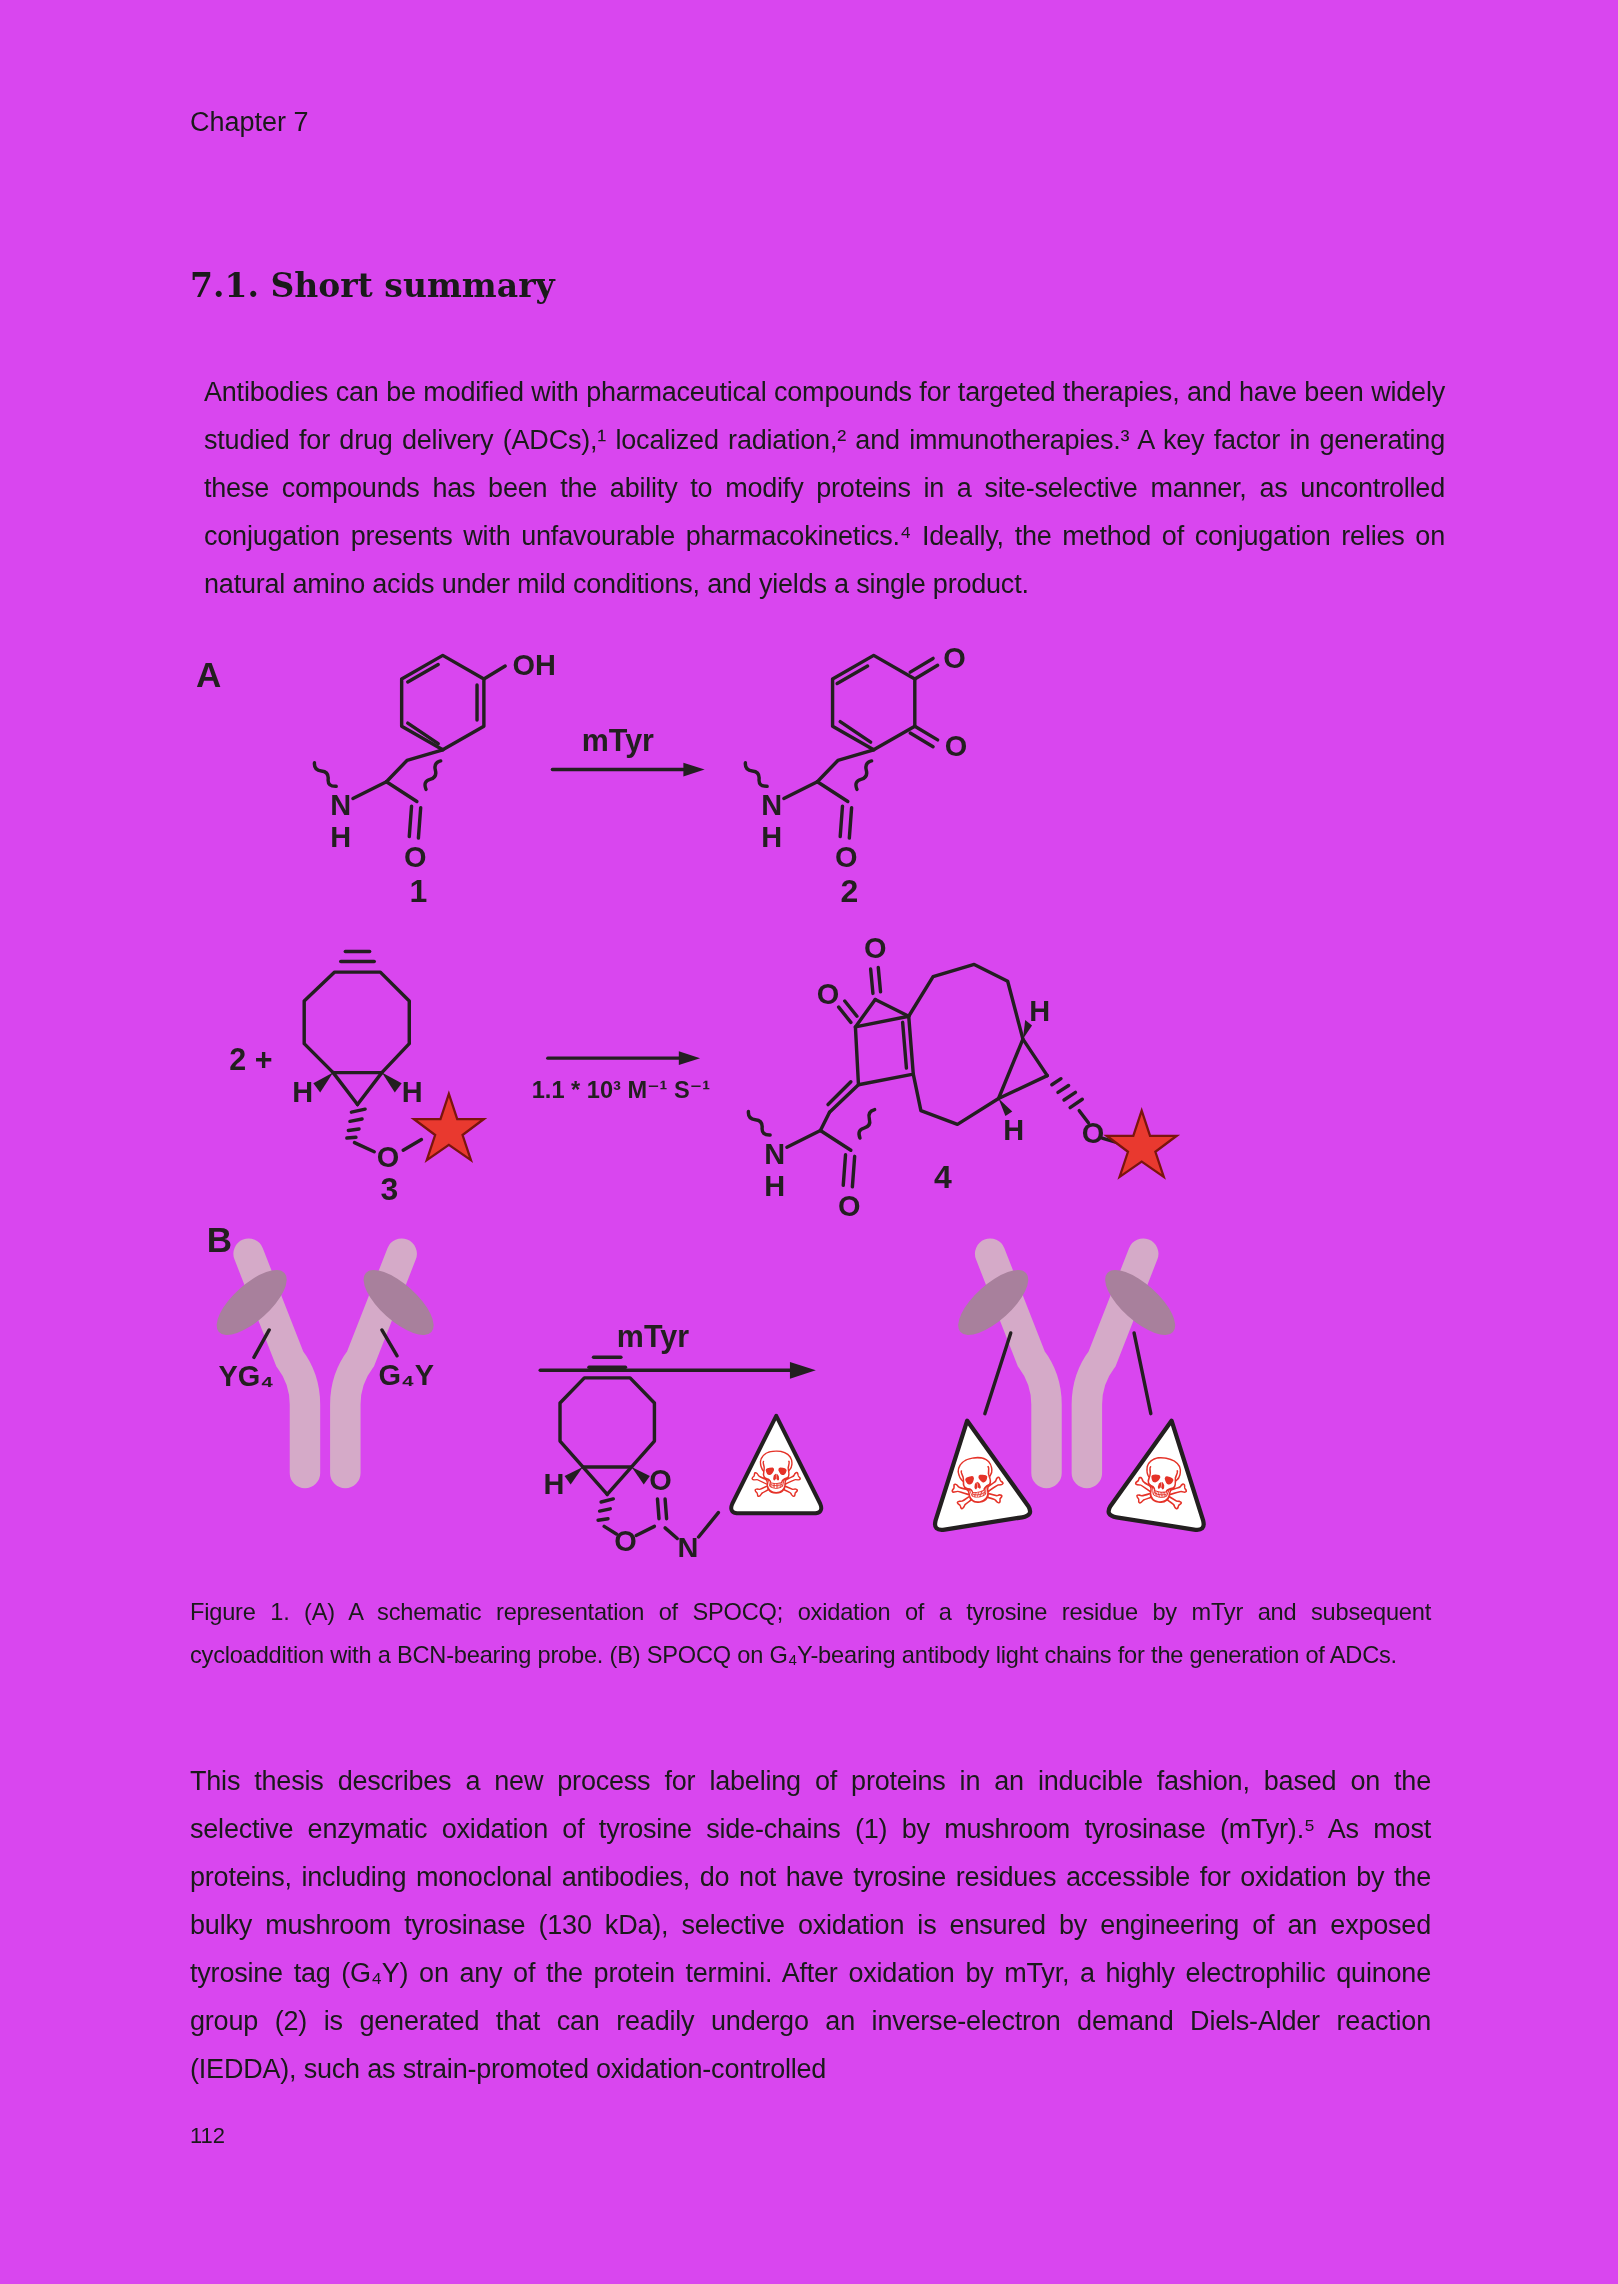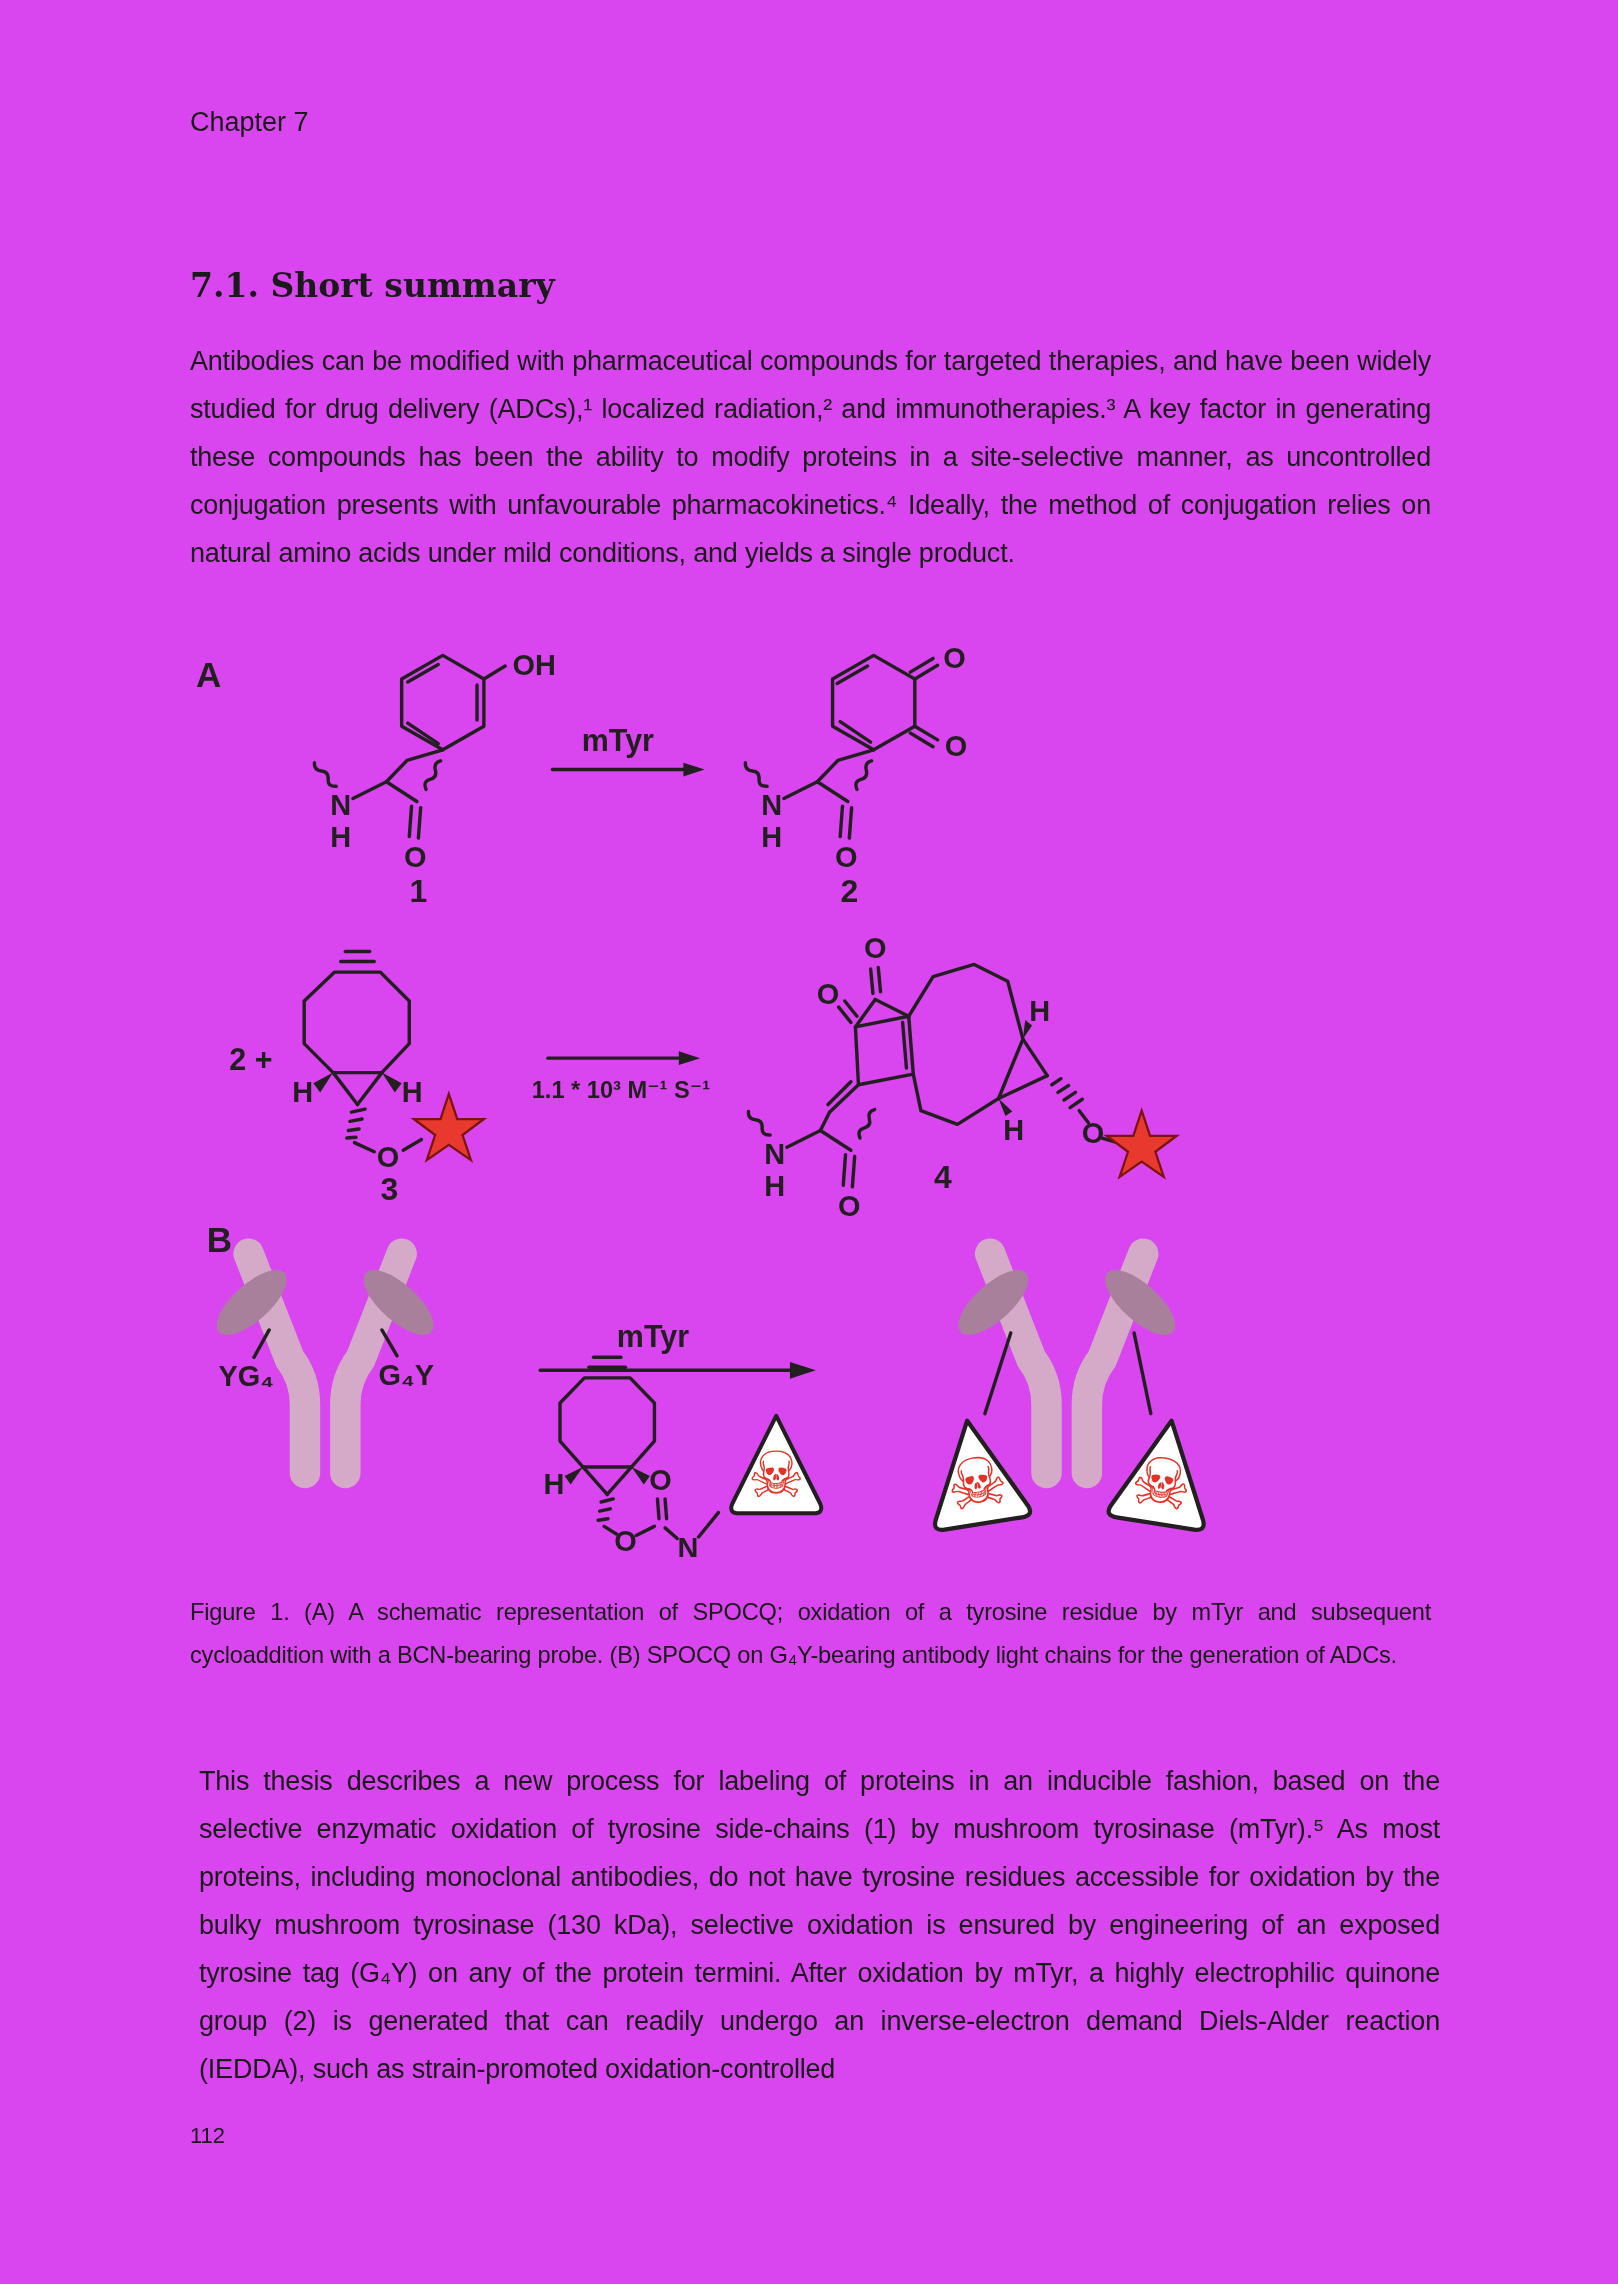--- a/index.html
+++ b/index.html
@@ -3,22 +3,22 @@
 <meta charset="utf-8">
 <style>
   html,body{margin:0;padding:0;background:#e8e8e8;}
   .page{position:relative;width:1619px;height:2284px;background:#d946ef;margin:0 auto;
         font-family:"Liberation Sans","DejaVu Sans",sans-serif;color:#1a1a1a;overflow:hidden;}
   .running-header{position:absolute;left:190px;top:107px;font-size:27px;}
   .heading{position:absolute;left:190px;top:257px;font-family:"DejaVu Serif","Liberation Serif",serif;
            font-weight:700;font-size:33px;margin-top:9px;}
   .body-par{position:absolute;left:190px;width:1241px;font-size:27px;line-height:48px;
             text-align:justify;letter-spacing:-0.2px;}
-  .p1{top:310px;}
-  .p2{top:1730px;margin-left:9px;}
+  .p1{top:341px;margin-left:14px;}
+  .p2{top:1730px;}
   .caption{position:absolute;left:190px;top:1567px;width:1241px;font-size:23.6px;line-height:43px;
            text-align:justify;letter-spacing:-0.2px;}
   .b{font-weight:400;}
   .page-number{position:absolute;left:190px;top:2123px;font-size:22px;}
   .figure-wrap{position:absolute;left:190px;top:643px;width:1241px;height:914px;}
   svg text{font-family:"Liberation Sans","DejaVu Sans",sans-serif;}
   .bonds{stroke:#231f20;stroke-width:4.5;fill:none;stroke-linecap:round;stroke-linejoin:round;}
   .filled{fill:#231f20;stroke:none;}
   .atom{font-weight:700;font-size:38px;fill:#231f20;text-anchor:middle;}
   .cnum{font-weight:700;font-size:42px;fill:#231f20;text-anchor:middle;}

